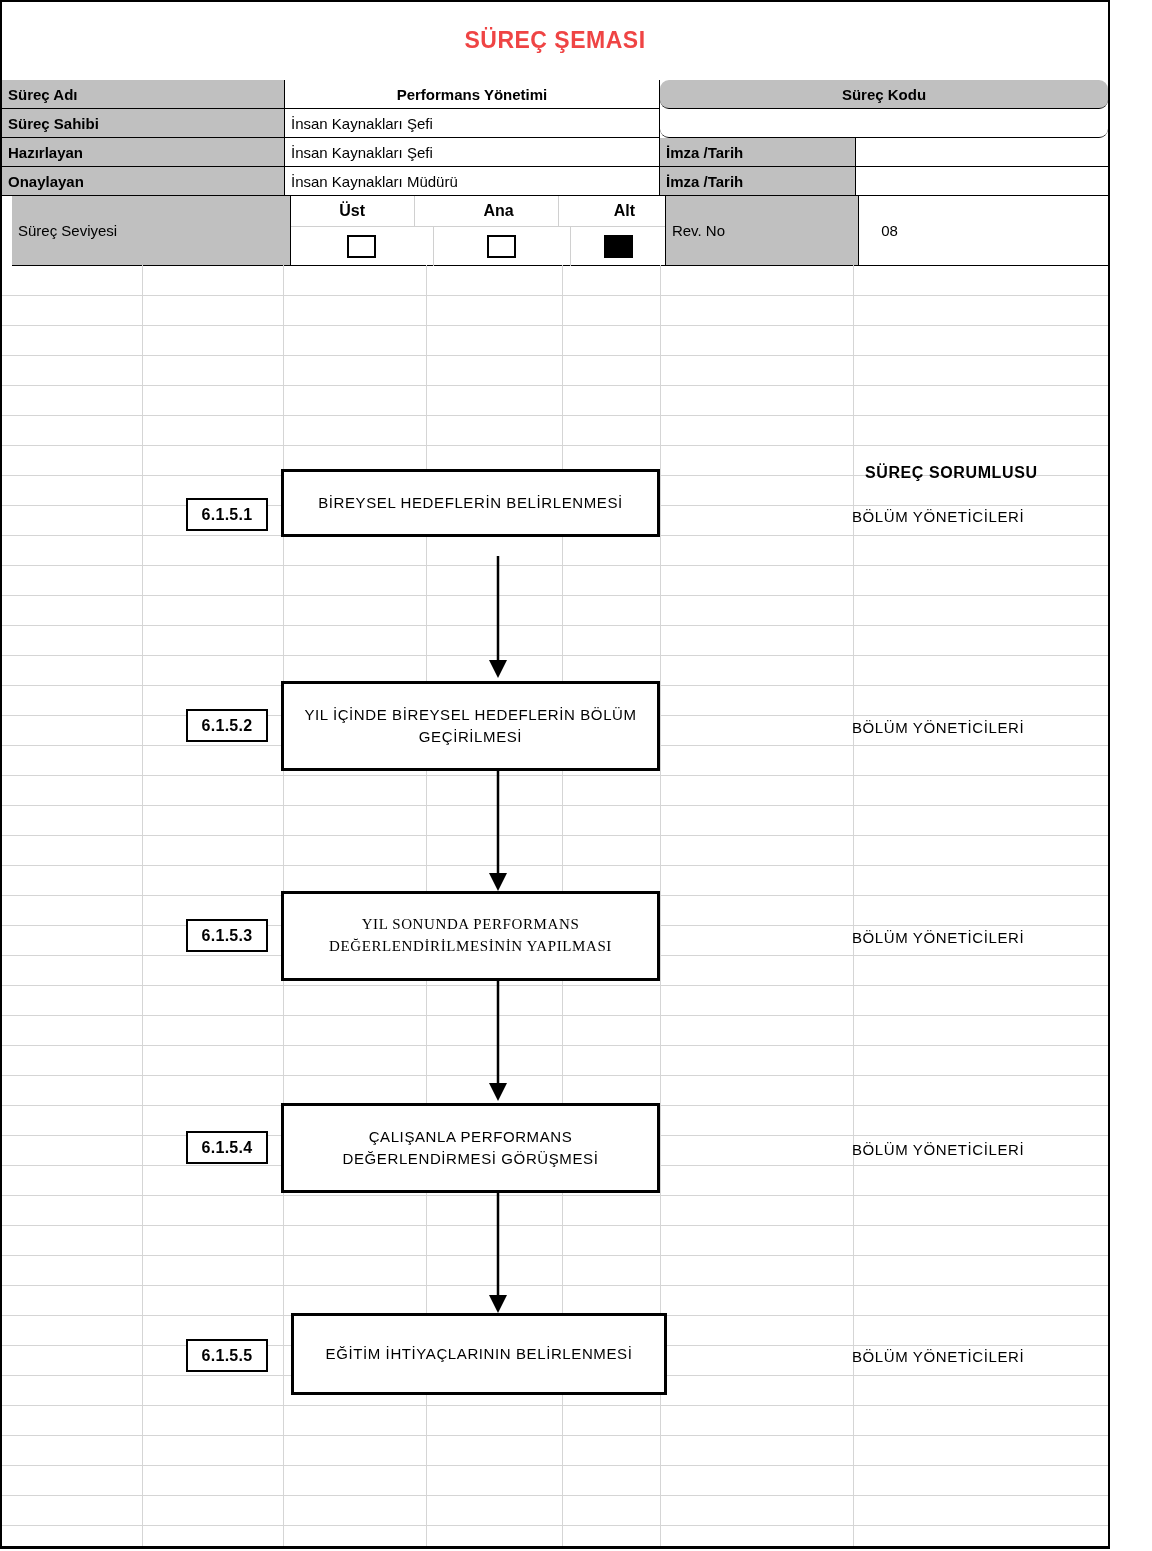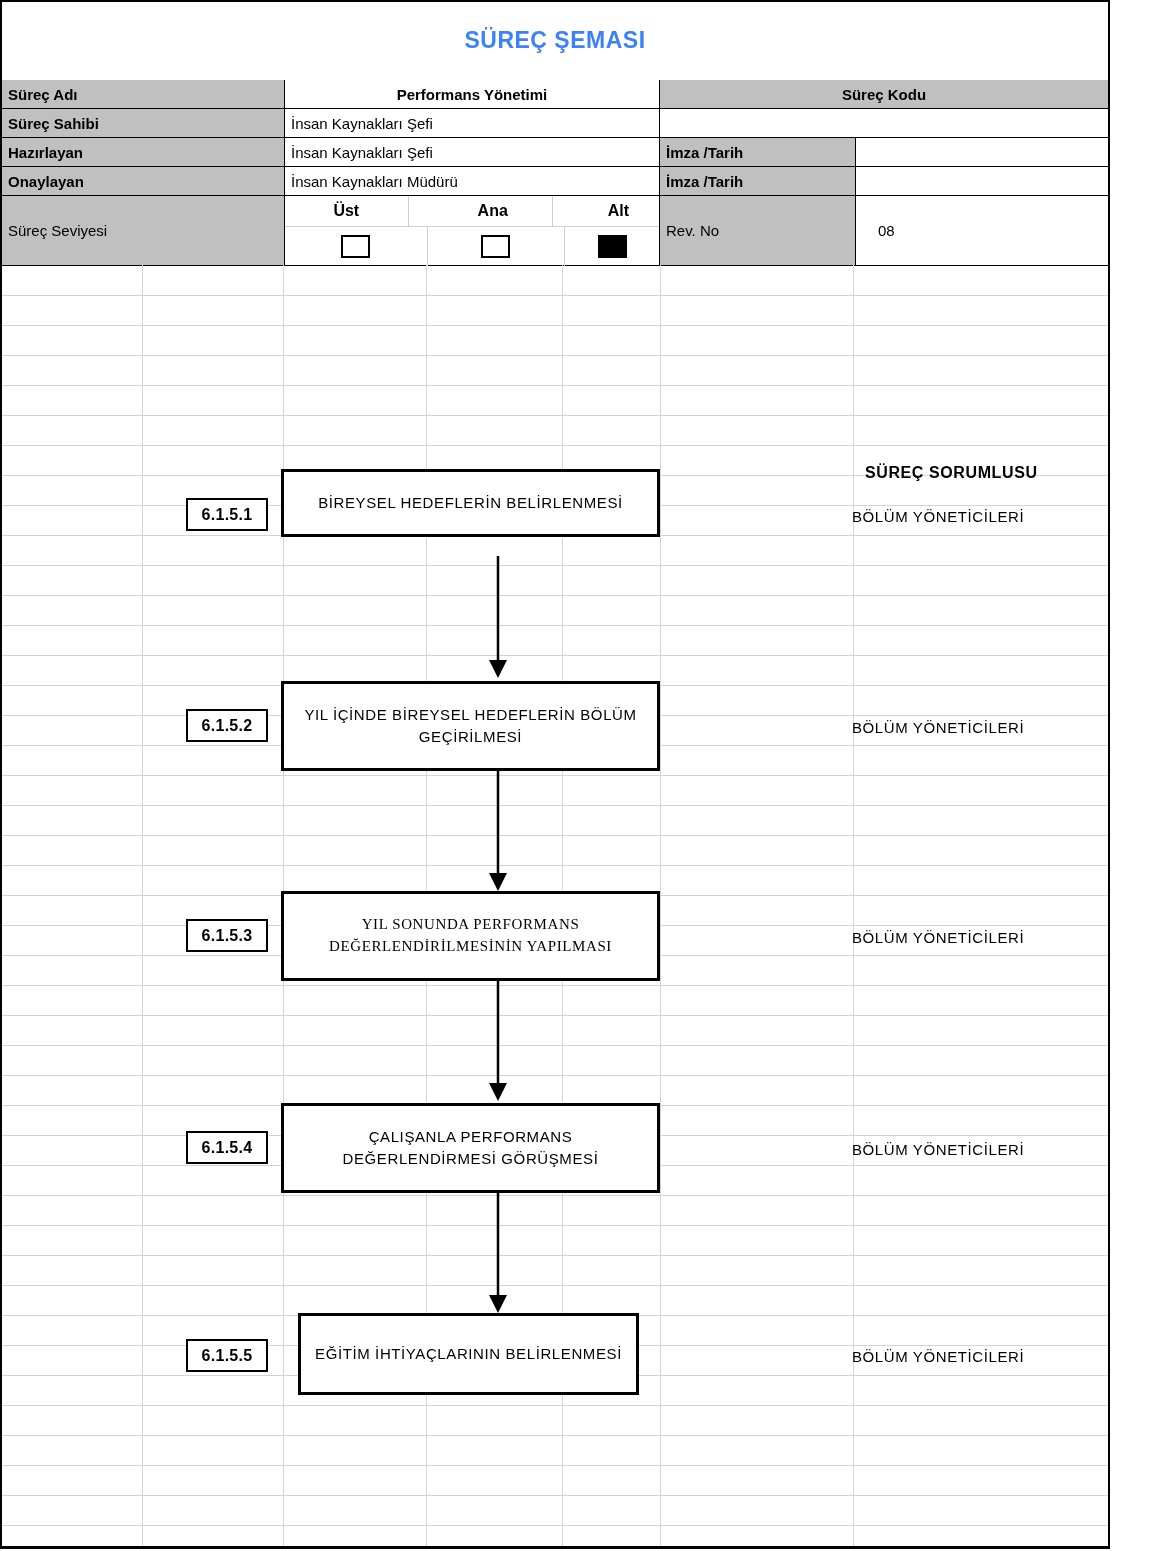--- a/index.html
+++ b/index.html
@@ -25,52 +25,52 @@
   .frame-left   { position:absolute; left:0;    top:0;     width:2px;    height:1549px; background:#000; }
   .frame-right  { position:absolute; left:1108px;top:0;    width:2px;    height:1549px; background:#000; }
 
   
   .title-band {
     position:absolute; left:2px; top:2px; width:1106px; height:76px;
     display:flex; align-items:center; justify-content:center;
     background:#fff;
   }
   .title-text {
-    font-size:23px; font-weight:bold; letter-spacing:.5px; color:#3b82f6;
+    font-size:23px; font-weight:bold; letter-spacing:.5px; color:#ef4444;
   }
 
   
   .hdr { position:absolute; left:2px; top:80px; width:1106px; }
   .hdr-row { position:relative; width:100%; display:flex; }
   .cell {
     box-sizing:border-box;
     border-right:1px solid #000;
     border-bottom:1px solid #000;
     font-size:15px; color:#000;
     display:flex; align-items:center;
     padding:0 6px;
     overflow:hidden;
     white-space:nowrap;
   }
   .cell.gray { background:#c0c0c0;font-weight:bold; }
   .cell.white { background:#ffffff; }
   .cell.nb { border-right:none; }
   .c-label { width:283px; height:29px; }
   .c-mid   { width:375px; height:29px; }
-  .c-right { width:448px; height:29px; }
+  .c-right { width:448px; height:29px;border-radius:9px; }
   .c-sig   { width:196px; height:29px; }
   .c-sigval{ width:252px; height:29px; }
   .center { justify-content:center; }
   .bold { font-weight:bold; }
 
   
   .lvl-row { display:flex; }
   .lvl-label { width:283px; height:70px; box-sizing:border-box; border-right:1px solid #000;
                border-bottom:1px solid #000; background:#c0c0c0; display:flex; align-items:center;
-               padding:0 6px; font-size:15px; }
+               padding:0 6px; font-size:15px;margin-left:10px; }
   .lvl-mid { width:375px; height:70px; box-sizing:border-box; border-right:1px solid #000;
              border-bottom:1px solid #000; background:#fff; }
   .lvl-head { display:flex; height:30px;gap:25px; }
   .lvl-head > div { box-sizing:border-box; display:flex; align-items:center; justify-content:center;
                     font-size:16px; font-weight:bold; border-right:1px solid #d0d0d0; }
   .lvl-boxes { display:flex; height:39px; border-top:1px solid #d0d0d0; }
   .lvl-boxes > div { box-sizing:border-box; display:flex; align-items:center; justify-content:center;
                      border-right:1px solid #d0d0d0; }
   .w-ust { width:143px; } .w-ana { width:138px; } .w-alt { width:94px; border-right:none !important; }
   .chk { width:29px; height:23px; border:2px solid #000; background:#fff; box-sizing:border-box; }
@@ -263,18 +263,18 @@
     <div class="numbox" style="left:186px; top:1131px; width:82px; height:33px;">6.1.5.4</div>
     <div class="pbox" style="left:281px; top:1103px; width:379px; height:90px;">ÇALIŞANLA  PERFORMANS DEĞERLENDİRMESİ  GÖRÜŞMESİ</div>
     <div class="resp" style="left:852px; top:1141px;">BÖLÜM  YÖNETİCİLERİ</div>
 
     <svg class="conn" style="left:485px; top:1191px; width:26px; height:124px;" viewBox="0 0 26 124">
       <line x1="13" y1="0" x2="13" y2="110" stroke="#000" stroke-width="2.5"></line>
       <polygon points="13,122 4,104 22,104" fill="#000"></polygon>
     </svg>
 
     <div class="numbox" style="left:186px; top:1339px; width:82px; height:33px;">6.1.5.5</div>
-    <div class="pbox" style="left:298px; top:1313px; width:341px; height:82px;">EĞİTİM  İHTİYAÇLARININ  BELİRLENMESİ</div>
+    <div class="pbox" style="left:291px; top:1313px; width:376px; height:82px;">EĞİTİM  İHTİYAÇLARININ  BELİRLENMESİ</div>
     <div class="resp" style="left:852px; top:1348px;">BÖLÜM  YÖNETİCİLERİ</div>
 
   </div>
 
 </div>
 
 </body></html>

